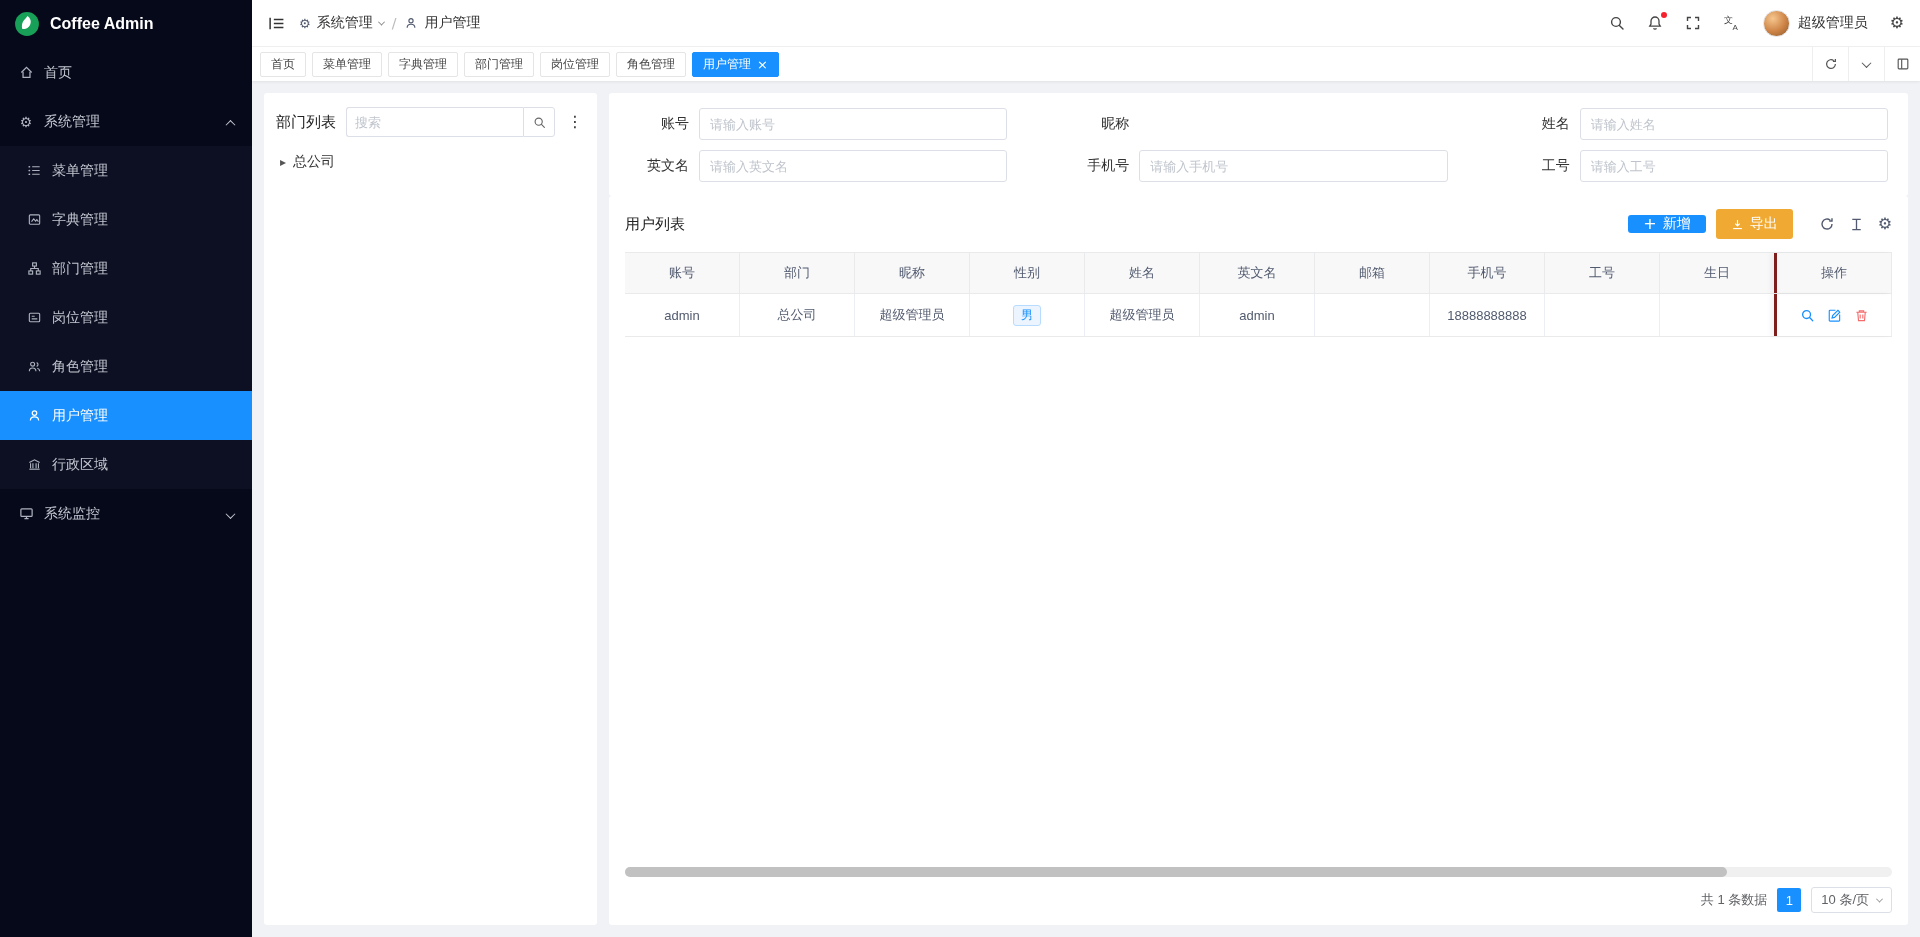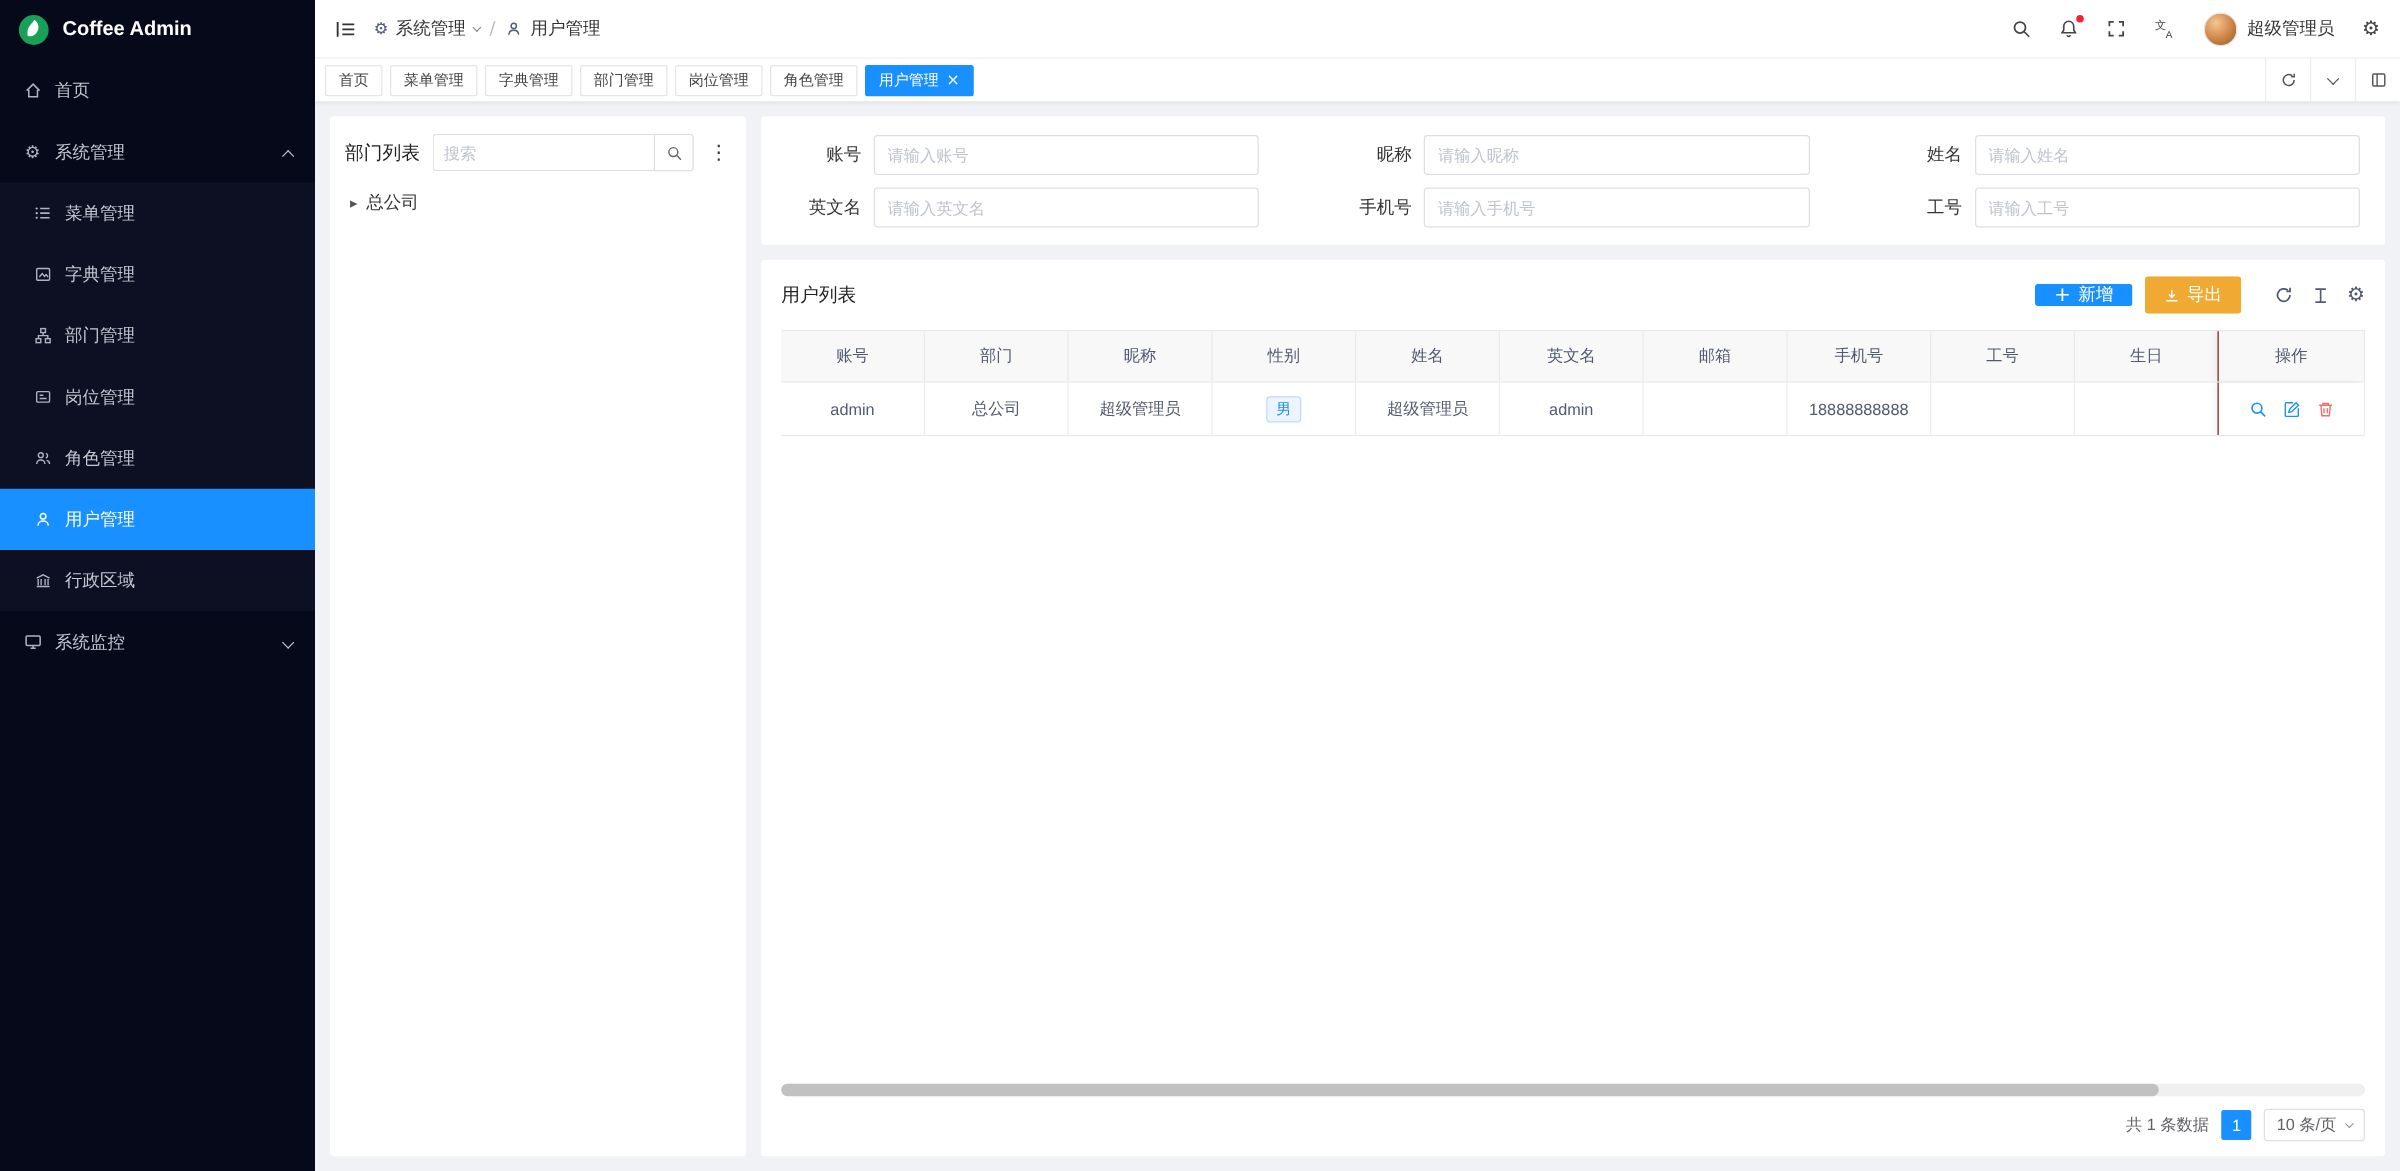--- a/index.html
+++ b/index.html
@@ -66,21 +66,21 @@
 .dept-head{display:flex;align-items:center;gap:10px}
 .dept-title{font-size:15px;font-weight:normal;white-space:nowrap;color:#222}
 .dept-search{flex:1;display:flex;min-width:0}
 .dept-search input{flex:1;height:30px;border:1px solid #dcdfe6;border-right:none;border-radius:3px 0 0 3px;padding:0 8px;font-size:13px;outline:none;min-width:0;color:#333}
 .search-btn{width:32px;height:30px;border:1px solid #dcdfe6;border-radius:0 3px 3px 0;display:flex;align-items:center;justify-content:center;background:#fff;color:#666;cursor:pointer;flex-shrink:0}
 .more-btn{color:#333;font-size:16px;cursor:pointer;padding:0 2px}
 .tree-item{display:flex;align-items:center;gap:7px;font-size:14px;color:#333;cursor:pointer;padding:2px 4px}
 .tree-item .g-caret{color:#555;font-size:12px}
 
 
-.right-col{flex:1;display:flex;flex-direction:column;gap:12px;min-width:0}
+.right-col{flex:1;display:flex;flex-direction:column;min-width:0}
 
 
 .search-card{padding:15px 20px 14px 14px;display:flex;flex-direction:column;gap:10px}
 .form-grid{display:grid;grid-template-columns:1fr 1fr 1fr;gap:10px 56px}
 .form-field{display:flex;align-items:center}
 .form-field label{width:66px;text-align:right;margin-right:10px;font-size:14px;color:#333;flex-shrink:0;white-space:nowrap}
 .form-field input{flex:1;height:32px;border:1px solid #dcdfe6;border-radius:3px;padding:0 10px;font-size:13px;outline:none;min-width:0;color:#0f766e}
 input::placeholder{color:#bfc4cc}
 .form-actions{display:flex;justify-content:flex-end;align-items:center;gap:12px;margin-top:2px}
 .btn{display:inline-flex;align-items:center;gap:6px;height:32px;padding:0 14px;border-radius:3px;font-size:14px;cursor:pointer;border:1px solid transparent;white-space:nowrap}
@@ -99,21 +99,21 @@
 .icon-btn{display:flex;align-items:center;justify-content:center;cursor:pointer;color:#515a6e}
 .icon-btn.g-gear{font-size:16px}
 
 .table{font-size:13px;color:#515a6e}
 .thead{display:flex;background:#f8f8f9;border-top:1px solid #e8eaec;border-bottom:1px solid #e8eaec}
 .th{flex:1;display:flex;align-items:center;justify-content:center;height:40px;border-right:1px solid #e8eaec;min-width:0}
 .th:nth-last-child(2){border-right:none}
 .trow{display:flex;border-bottom:1px solid #e8eaec}
 .td{flex:1;display:flex;align-items:center;justify-content:center;height:42px;border-right:1px solid #ebeef5;min-width:0}
 .td:nth-last-child(2){border-right:none}
-.col-op{flex:0 0 118px;border-left:1px solid #7f1d1d;box-shadow:-4px 0 5px rgba(0,0,0,.04)}
+.col-op{flex:0 0 118px;border-left:3px solid #7f1d1d;box-shadow:-4px 0 5px rgba(0,0,0,.04)}
 .td.col-op{display:flex;gap:12px}
 .tag-male{font-size:12px;color:#1890ff;background:#ecf5ff;border:1px solid #b8dcff;border-radius:3px;padding:1px 7px;line-height:17px}
 .op-icon{display:flex;cursor:pointer}
 .op-view,.op-edit{color:#1890ff}
 .op-delete{color:#f56c6c}
 
 .hscroll{height:10px;background:#f0f0f0;border-radius:5px;margin-top:auto;position:relative}
 .hscroll-thumb{position:absolute;left:0;top:0;height:10px;width:87%;background:#c1c1c1;border-radius:5px;cursor:pointer}
 
 .pagination{display:flex;justify-content:flex-end;align-items:center;gap:10px;margin-top:10px;font-size:13px;color:#606266}
@@ -366,21 +366,20 @@
       <div class="right-col">
 
         <section class="card search-card">
           <div class="form-grid">
             <div class="form-field">
               <label>账号</label>
               <input type="text" placeholder="请输入账号" style="">
             </div>
             <div class="form-field">
               <label>昵称</label>
-              <input type="text" placeholder="请输入昵称" style="">
             </div>
             <div class="form-field">
               <label>姓名</label>
               <input type="text" placeholder="请输入姓名" style="">
             </div>
             <div class="form-field">
               <label>英文名</label>
               <input type="text" placeholder="请输入英文名" style="">
             </div>
             <div class="form-field">

